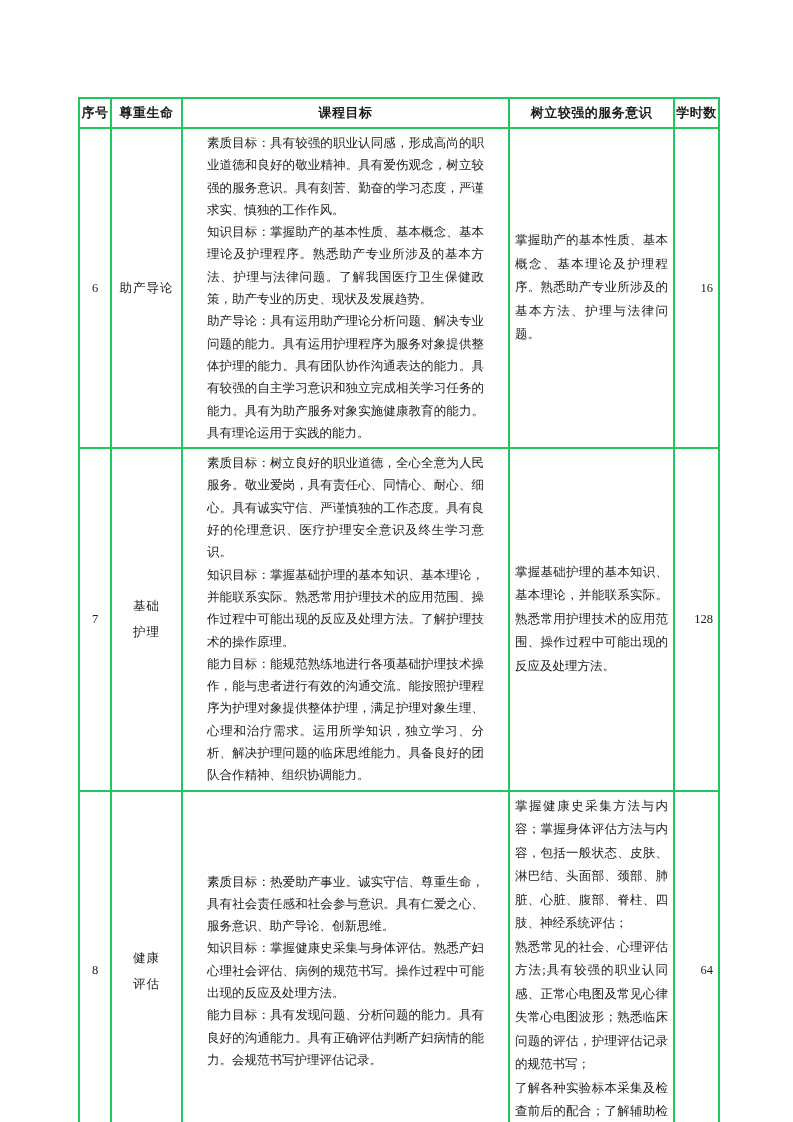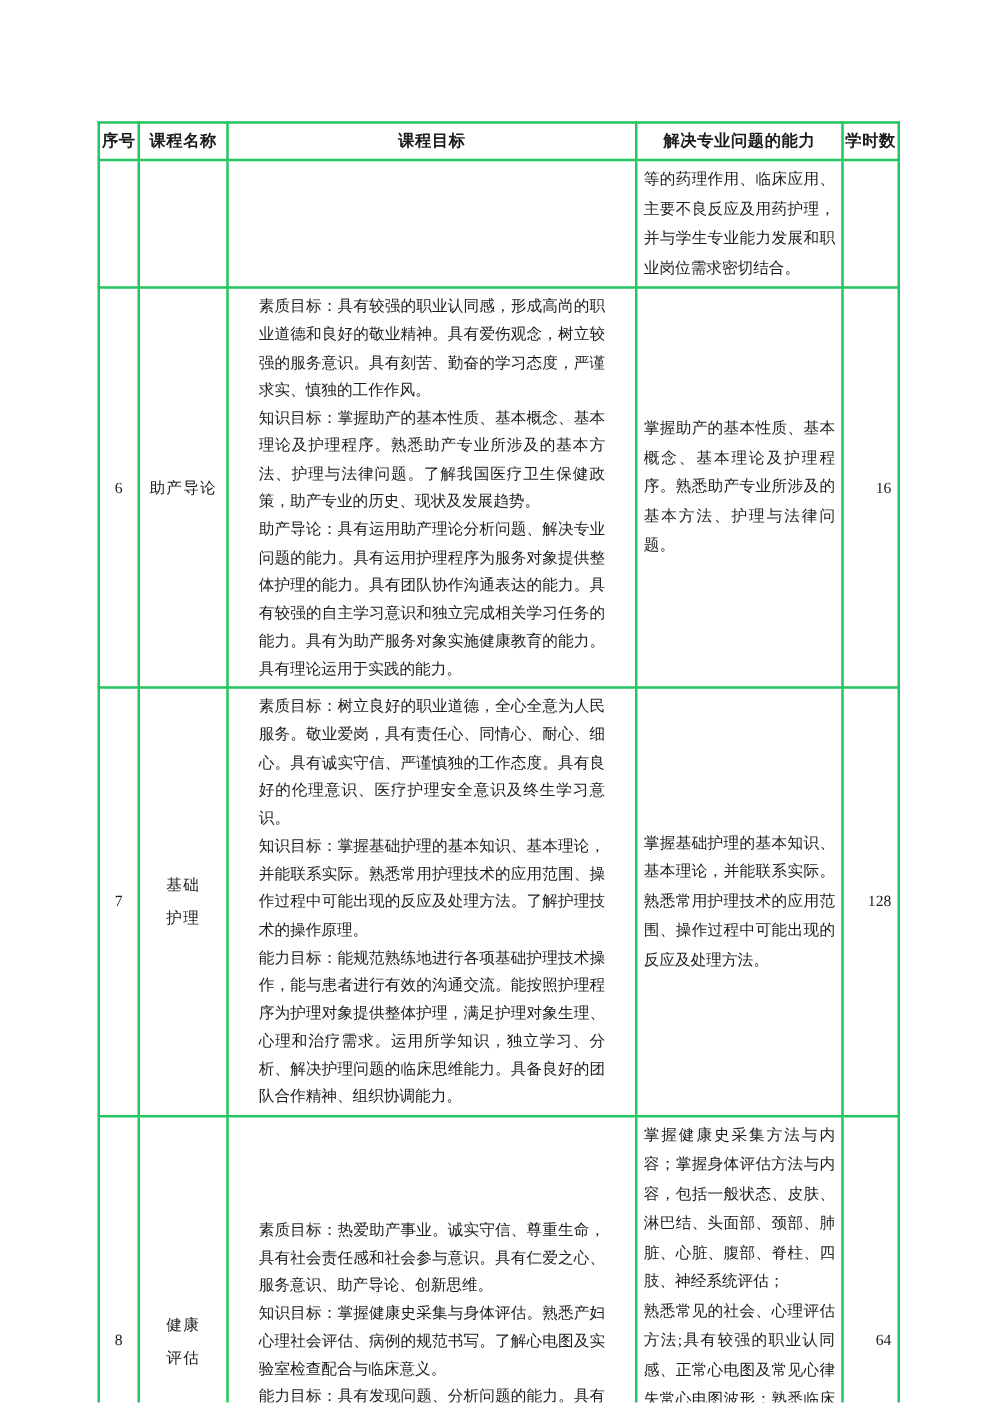--- a/index.html
+++ b/index.html
@@ -101,36 +101,27 @@
     <colgroup>
       <col class="w-seq">
         <col class="w-name">
         <col class="w-obj">
         <col class="w-cont">
         <col class="w-hours">
     </colgroup>
     <thead>
       <tr>
         <th>序号</th>
-        <th>课程名称</th>
+        <th>尊重生命</th>
         <th>课程目标</th>
-        <th>解决专业问题的能力</th>
+        <th>树立较强的服务意识</th>
         <th>学时数</th>
       </tr>
     </thead>
     <tbody>
-      <tr class="h-cont">
-        <td class="c-seq"></td>
-        <td class="c-name"></td>
-        <td class="c-obj"></td>
-        <td class="c-cont">
-          <p>等的药理作用、临床应用、主要不良反应及用药护理，并与学生专业能力发展和职业岗位需求密切结合。</p>
-        </td>
-        <td class="c-hours"></td>
-      </tr>
 
       <tr class="h-row6">
         <td class="c-seq">6</td>
         <td class="c-name">助产导论</td>
         <td class="c-obj">
           <p>素质目标：具有较强的职业认同感，形成高尚的职业道德和良好的敬业精神。具有爱伤观念，树立较强的服务意识。具有刻苦、勤奋的学习态度，严谨求实、慎独的工作作风。</p>
           <p>知识目标：掌握助产的基本性质、基本概念、基本理论及护理程序。熟悉助产专业所涉及的基本方法、护理与法律问题。了解我国医疗卫生保健政策，助产专业的历史、现状及发展趋势。</p>
           <p>助产导论：具有运用助产理论分析问题、解决专业问题的能力。具有运用护理程序为服务对象提供整体护理的能力。具有团队协作沟通表达的能力。具有较强的自主学习意识和独立完成相关学习任务的能力。具有为助产服务对象实施健康教育的能力。具有理论运用于实践的能力。</p>
         </td>
         <td class="c-cont">
@@ -153,21 +144,21 @@
         </td>
         <td class="c-hours">128</td>
       </tr>
 
       <tr class="h-row8">
         <td class="c-seq">8</td>
         <td class="c-name">健康
 评估</td>
         <td class="c-obj">
           <p>素质目标：热爱助产事业。诚实守信、尊重生命，具有社会责任感和社会参与意识。具有仁爱之心、服务意识、助产导论、创新思维。</p>
-          <p>知识目标：掌握健康史采集与身体评估。熟悉产妇心理社会评估、病例的规范书写。了解心电图及实验室检查配合与临床意义。</p>
+          <p>知识目标：掌握健康史采集与身体评估。熟悉产妇心理社会评估、病例的规范书写。操作过程中可能出现的反应及处理方法。</p>
           <p>能力目标：具有发现问题、分析问题的能力。具有良好的沟通能力。具有正确评估判断产妇病情的能力。会规范书写护理评估记录。</p>
         </td>
         <td class="c-cont">
           <p>掌握健康史采集方法与内容；掌握身体评估方法与内容，包括一般状态、皮肤、淋巴结、头面部、颈部、肺脏、心脏、腹部、脊柱、四肢、神经系统评估；</p>
           <p>熟悉常见的社会、心理评估方法;具有较强的职业认同感、正常心电图及常见心律失常心电图波形；熟悉临床问题的评估，护理评估记录的规范书写；</p>
           <p>了解各种实验标本采集及检查前后的配合；了解辅助检查结果的临床意义。</p>
         </td>
         <td class="c-hours">64</td>
       </tr>
     </tbody>

